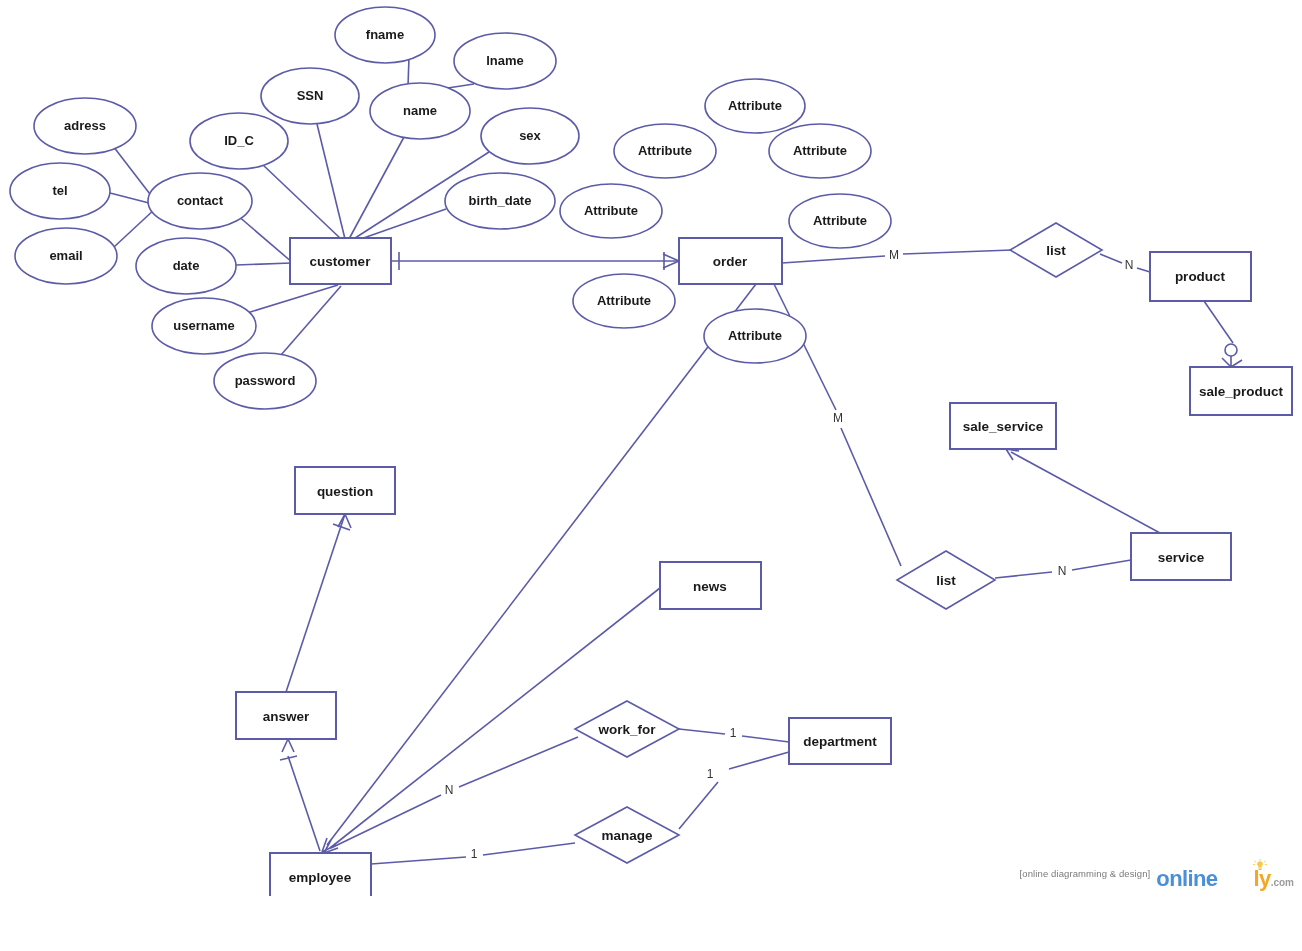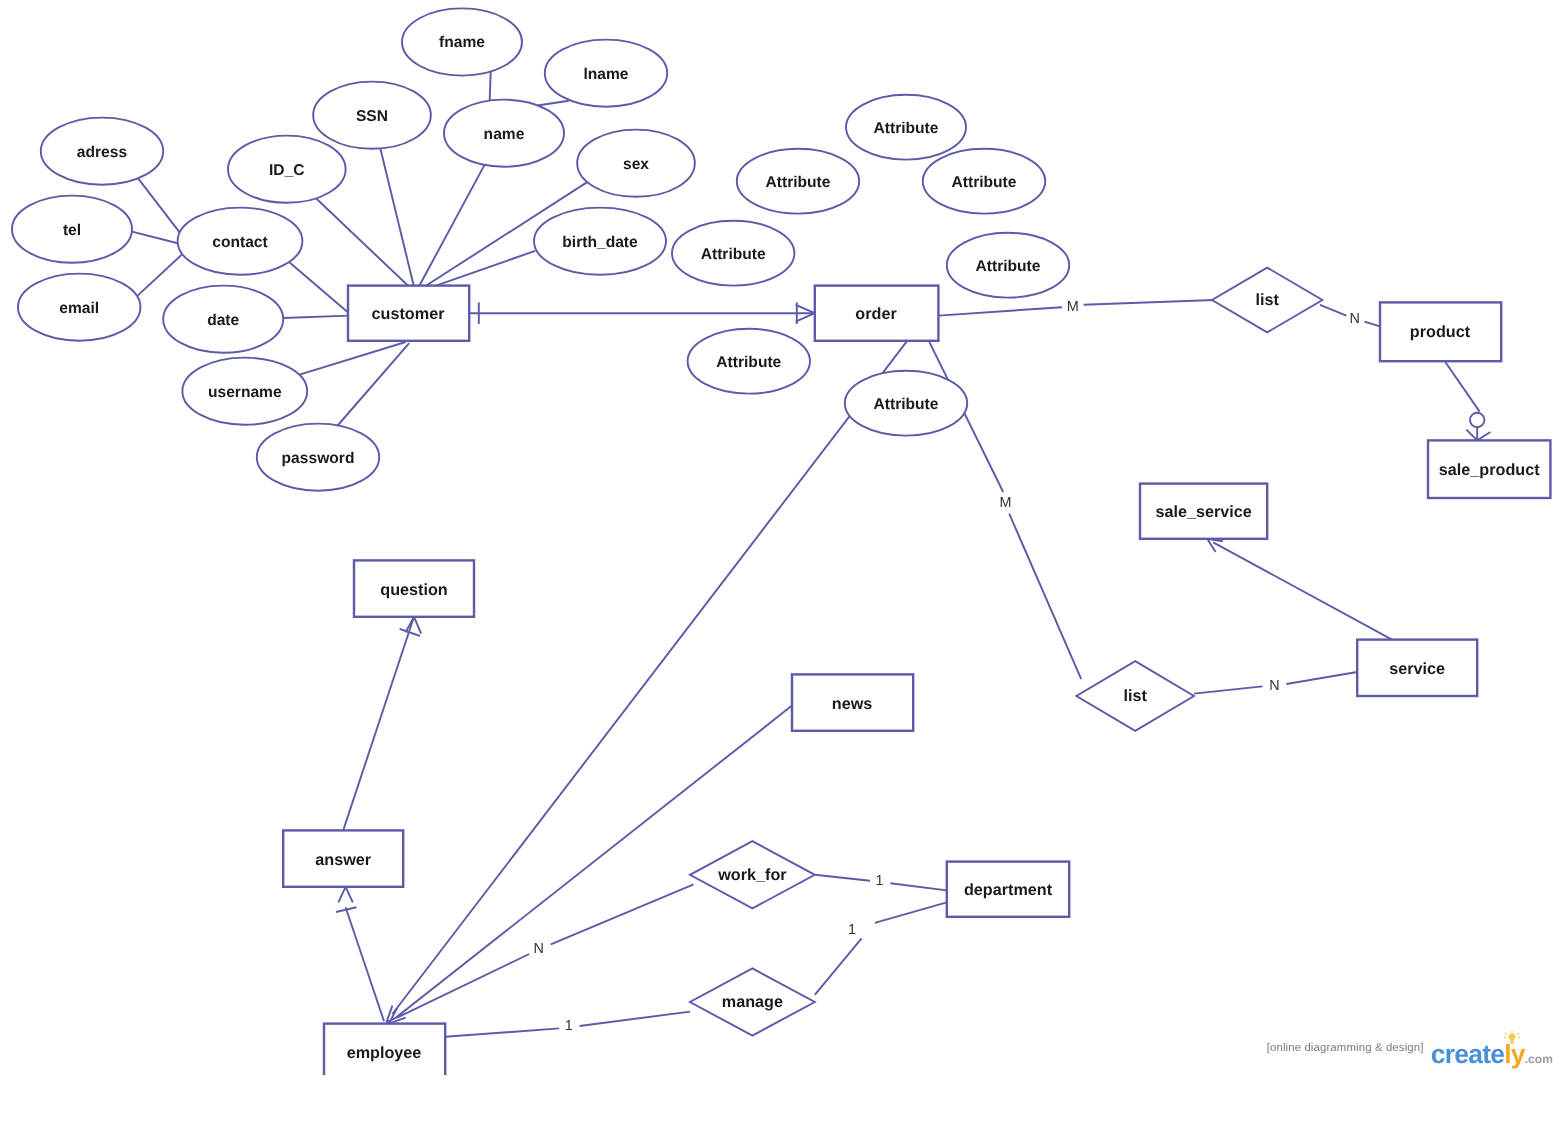--- a/index.html
+++ b/index.html
@@ -82,21 +82,21 @@
   }
   .wm-logo {
     position: relative;
     font-family: "Liberation Sans", sans-serif;
     font-size: 22px;
     font-weight: bold;
     letter-spacing: -0.6px;
     line-height: 1;
   }
   .wm-create { color: #4a90d9; }
-  .wm-ly { color: #f5a623; }
+  .wm-ly { color: #f5a623; margin-left: 36px; }
   .wm-com {
     color: #9b9b9b;
     font-size: 10px;
     font-weight: bold;
     letter-spacing: 0;
   }
   .wm-bulb {
     position: absolute;
     top: -9px;
     right: 27px;
@@ -350,17 +350,17 @@
 
   <div class="watermark">
     <span class="wm-text">[online diagramming &amp; design]</span>
     <span class="wm-logo">
       <svg class="wm-bulb" viewBox="0 0 14 12">
         <path d="M7 2.2 C5.3 2.2 4.1 3.4 4.1 4.9 C4.1 5.9 4.7 6.5 5.2 7.1 L5.2 8.2 L8.8 8.2 L8.8 7.1 C9.3 6.5 9.9 5.9 9.9 4.9 C9.9 3.4 8.7 2.2 7 2.2 Z" fill="#f7c948"></path>
         <rect x="5.4" y="8.7" width="3.2" height="0.8" fill="#f5a623"></rect>
         <rect x="5.7" y="10" width="2.6" height="0.8" fill="#f5a623"></rect>
         <path d="M7 0 L7 1.4 M1.6 2 L2.6 2.8 M12.4 2 L11.4 2.8 M0.4 5.6 L1.7 5.6 M13.6 5.6 L12.3 5.6" stroke="#f7c948" stroke-width="0.9" stroke-linecap="round" fill="none"></path>
       </svg>
-      <span class="wm-create">create</span><span class="wm-ly">ly</span><span class="wm-com">.com</span>
+      <span class="wm-create">online</span><span class="wm-ly">ly</span><span class="wm-com">.com</span>
     </span>
   </div>
 
 </div>
 
 </body></html>

